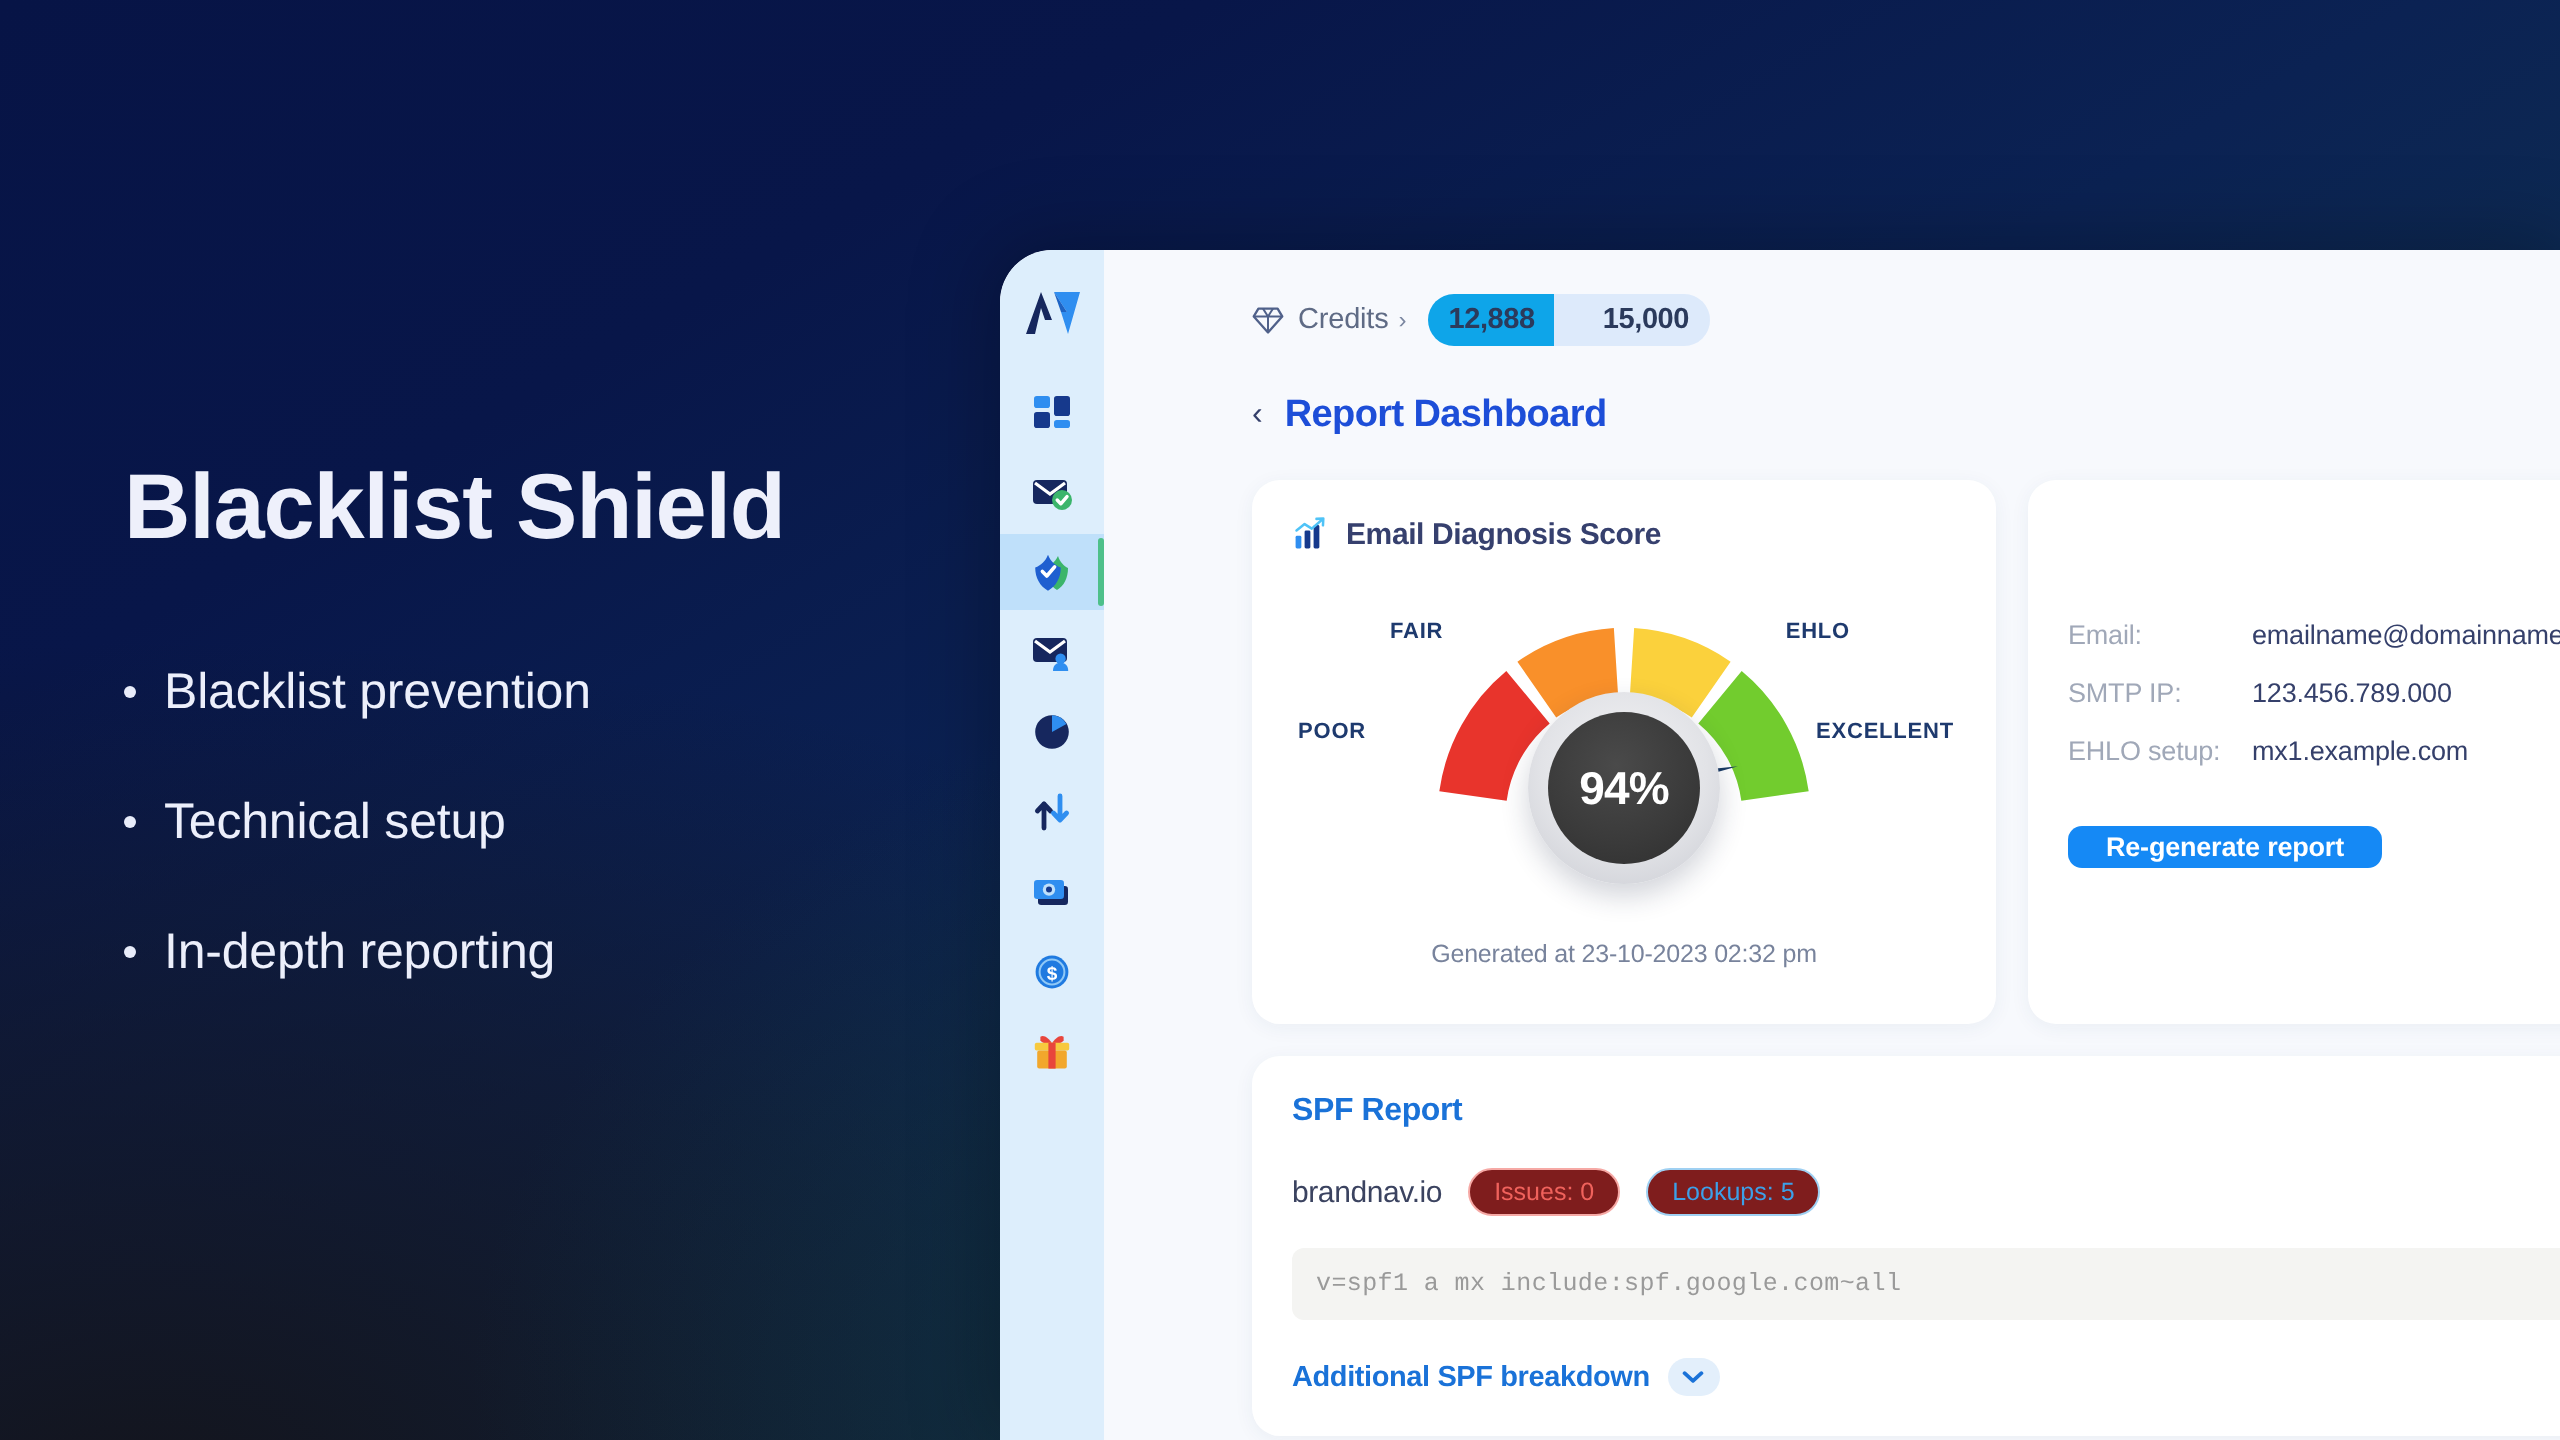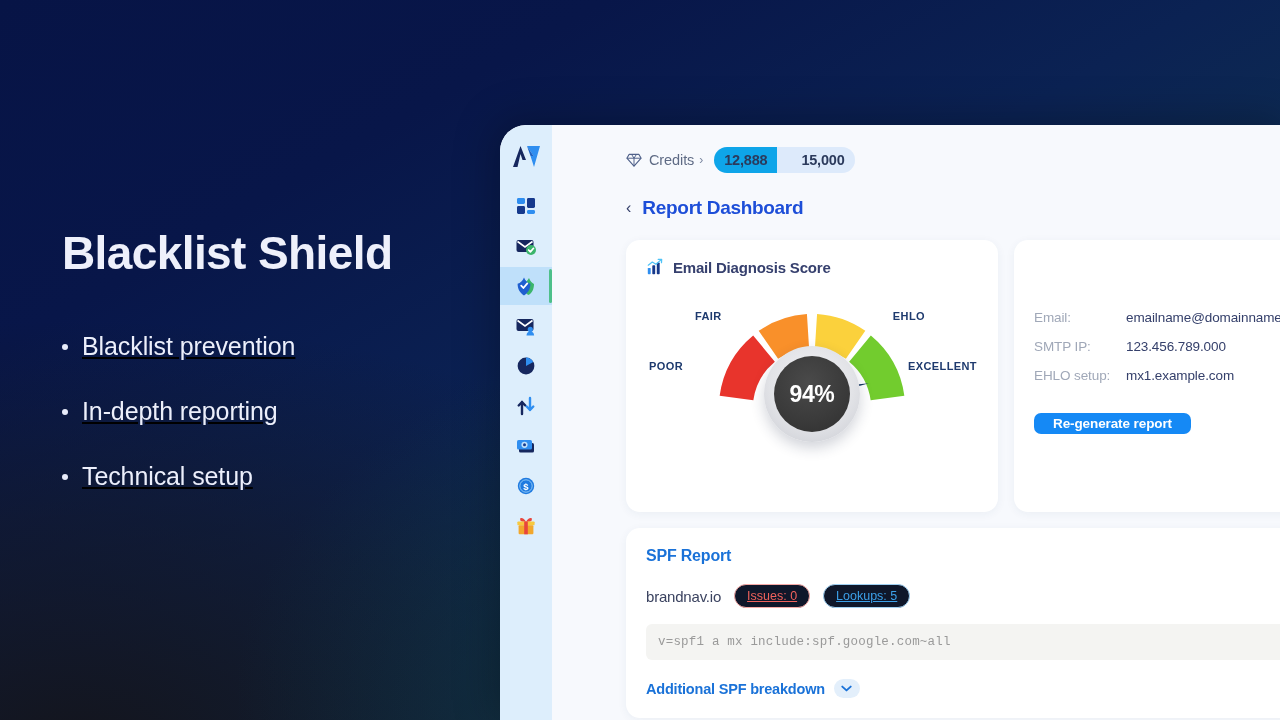--- a/index.html
+++ b/index.html
@@ -24,21 +24,21 @@
     position: absolute; left: 0; top: 0; width: 500px; height: 720px;
     padding: 0 40px; display: flex; flex-direction: column; justify-content: center;
   }
   #promo-title {
     font-size: 46px; font-weight: 700; color: #eef0fb;
     letter-spacing: -0.6px; margin-left: 22px; margin-bottom: 54px;
     line-height: 1.08;
   }
   .promo-item {
     display: flex; align-items: baseline; gap: 14px;
-    margin-left: 22px; margin-bottom: 36px; text-decoration: underline;
+    margin-left: 22px; margin-bottom: 36px;
   }
   .promo-item:last-child { margin-bottom: 0; }
   .promo-dot {
     flex: 0 0 auto; width: 6px; height: 6px; border-radius: 50%;
     background: #e8ecfa; position: relative; top: -5px;
   }
   .promo-text { font-size: 25px; color: #eceffb; font-weight: 400; letter-spacing: -0.1px; }
 
   
   #app {
@@ -163,21 +163,21 @@
   #spf-card {
     width: 760px; margin-top: 16px; background: #fff; border-radius: 14px;
     box-shadow: 0 2px 10px rgba(40,60,110,0.06);
     padding: 19px 20px 20px;
   }
   #spf-title { font-size: 16px; font-weight: 700; color: #1a72d8; letter-spacing: -0.2px; }
   #spf-sub { display: flex; align-items: center; gap: 13px; margin-top: 19px; }
   #spf-domain { font-size: 15px; color: #3b4360; letter-spacing: -0.2px; }
   .pill {
     font-size: 12.5px; padding: 4px 12px; border-radius: 12px;
-    border: 1px solid; background: #0f172a; white-space: nowrap; cursor: pointer; text-decoration: underline;
+    border: 1px solid; background: #7f1d1d; white-space: nowrap; cursor: pointer;
   }
   .pill.issues { color: #f0625c; border-color: #f6a9a5; }
   .pill.lookups { color: #3ca0e8; border-color: #9fd0f2; }
   #spf-code {
     margin-top: 16px; background: #f4f4f2; border-radius: 6px;
     padding: 11px 12px; font-family: "Liberation Mono", monospace;
     font-size: 12.5px; color: #9a9a9a; letter-spacing: 0.2px;
   }
   #spf-more { display: flex; align-items: center; gap: 9px; margin-top: 19px; }
   #spf-more-label { font-size: 14.5px; font-weight: 700; color: #1a72d8; letter-spacing: -0.2px; cursor: pointer; }
@@ -193,25 +193,25 @@
 
 <section id="promo">
   <h1 id="promo-title">Blacklist Shield</h1>
   <div>
     <div class="promo-item">
       <span class="promo-dot"></span>
       <span class="promo-text">Blacklist prevention</span>
     </div>
     <div class="promo-item">
       <span class="promo-dot"></span>
-      <span class="promo-text">In-depth reporting</span>
+      <span class="promo-text">Technical setup</span>
     </div>
     <div class="promo-item">
       <span class="promo-dot"></span>
-      <span class="promo-text">Technical setup</span>
+      <span class="promo-text">In-depth reporting</span>
     </div>
   </div>
 </section>
 
 <section id="app">
 
   <nav id="sidebar">
     <div id="logo">
       <svg width="30" height="26" viewBox="0 0 30 26">
         <path d="M2 24 L9.5 3 L15 17 L11.5 17 L9.5 11 L6.5 24 Z" fill="#16275e"></path>
@@ -351,20 +351,21 @@
             <div id="needle-shape" style="transform: rotate(-10.8deg);"></div>
           </div>
 
           <div id="gauge-hub">
             <div id="gauge-hub-inner">
               <span id="gauge-value">94%</span>
             </div>
           </div>
         </div>
 
+        <div id="generated-at">Generated at 23-10-2023 02:32 pm</div>
       </div>
 
       <div id="detail-card" class="card">
         <div id="detail-rows">
           <div class="detail-row">
             <span class="detail-key">Email:</span>
             <span class="detail-val">emailname@domainname.com</span>
           </div>
           <div class="detail-row">
             <span class="detail-key">SMTP IP:</span>

